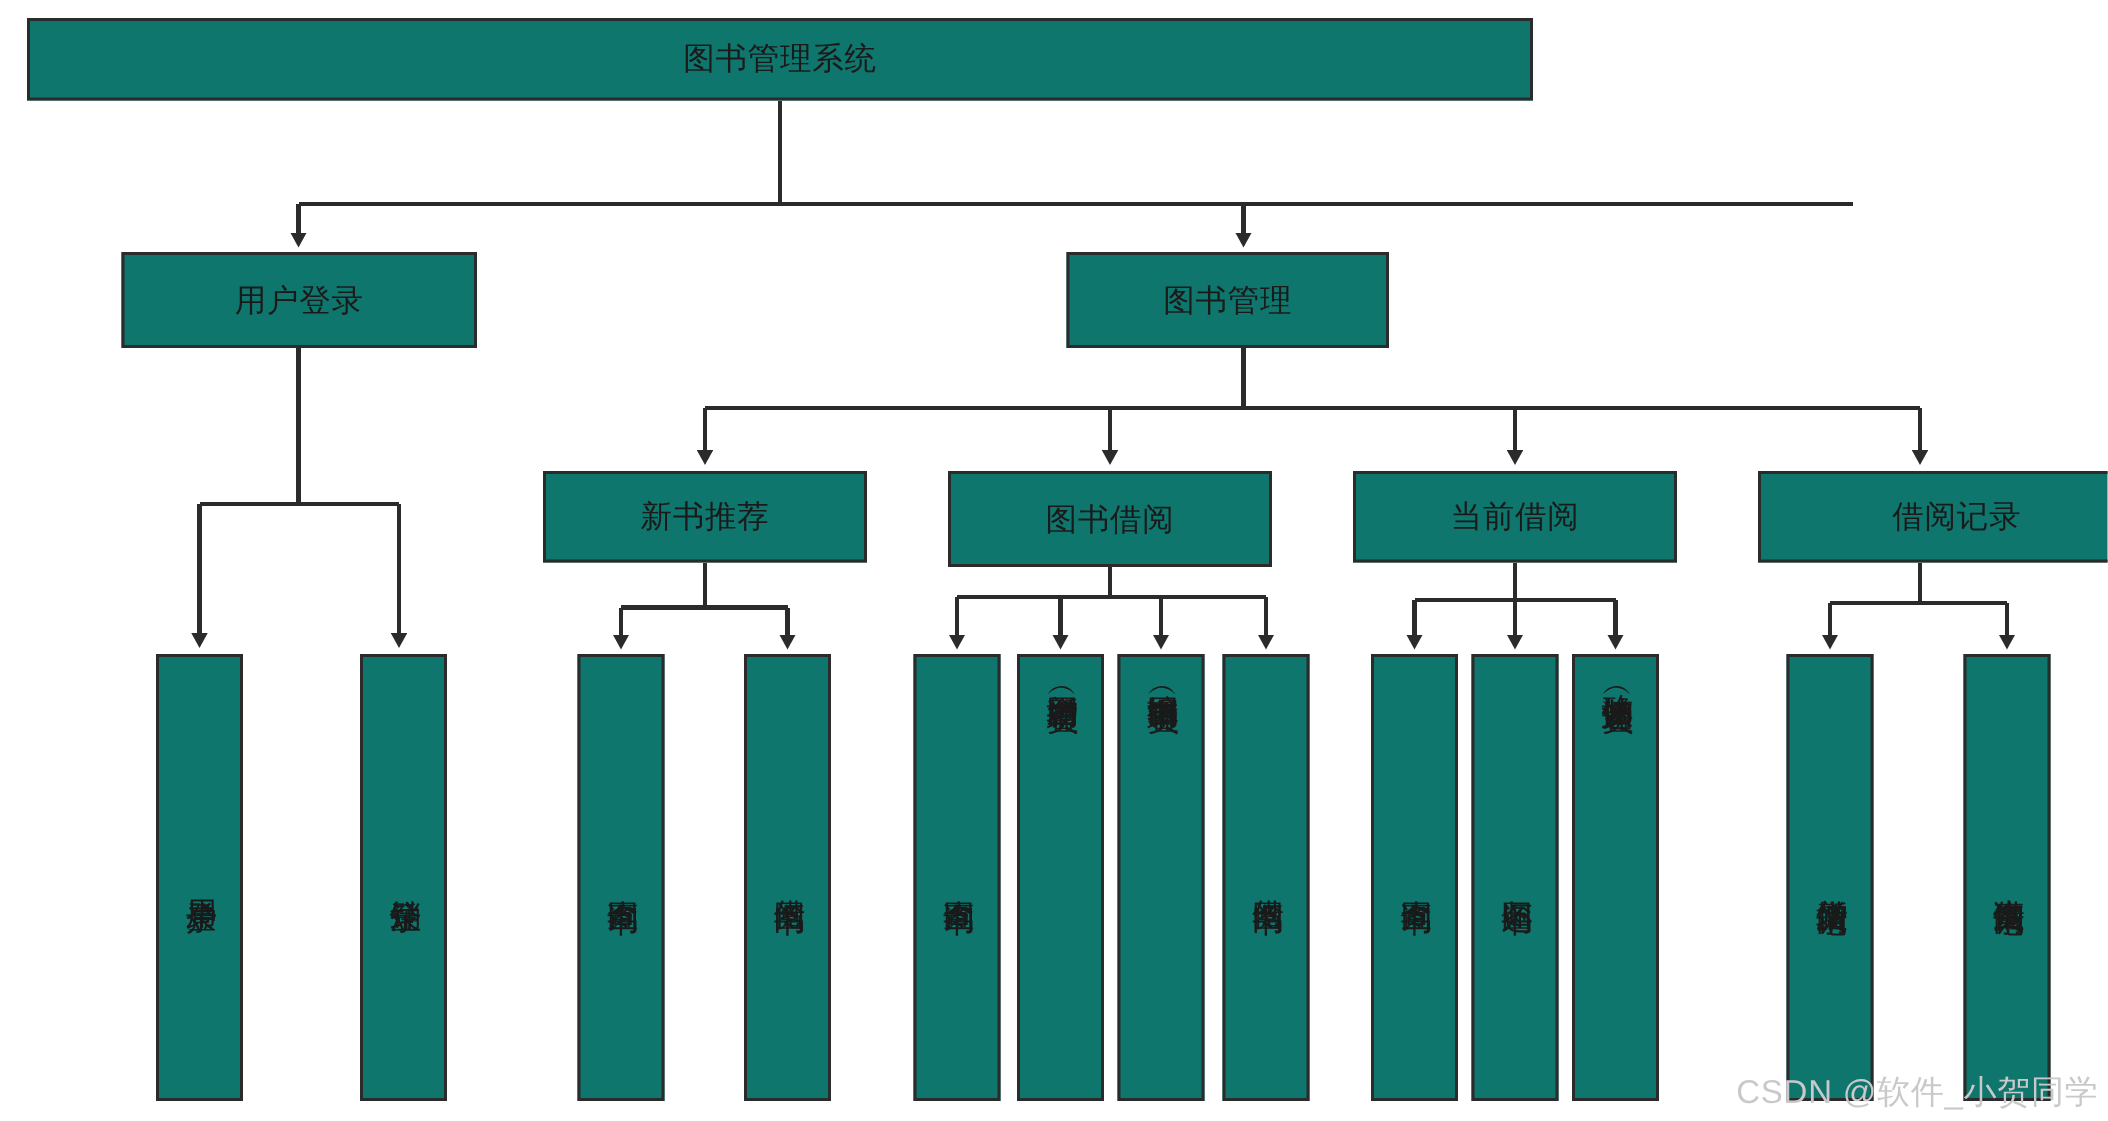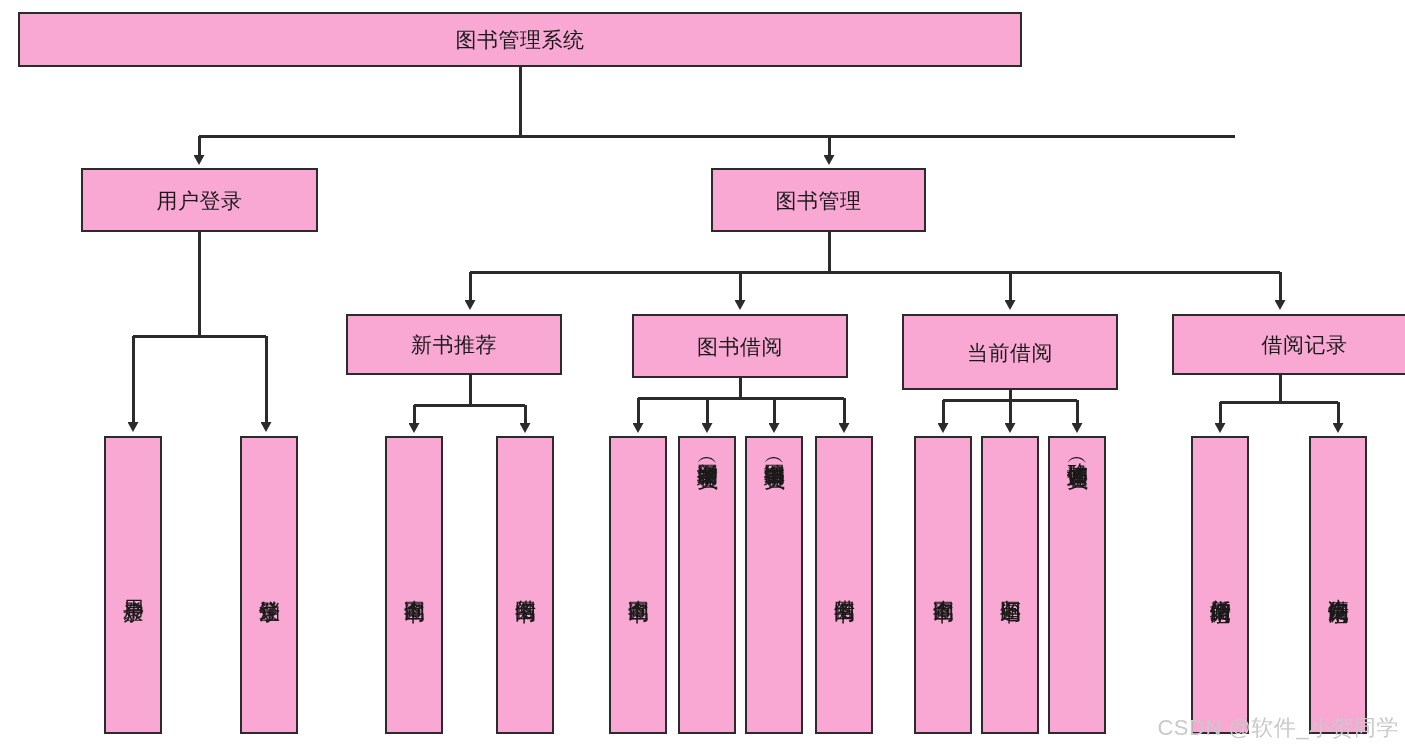--- a/index.html
+++ b/index.html
@@ -23,21 +23,21 @@
     position: absolute;
     left: 0;
     top: 0;
     width: 1405px;
     height: 747px;
     pointer-events: none;
   }
   .node {
     position: absolute;
     box-sizing: border-box;
-    background: #f9a8d4;
+    background: #0f766e;
     border: 2.5px solid #2b2b2b;
     display: flex;
     align-items: center;
     justify-content: center;
     color: #1a1a1a;
   }
   .node.h {
     
   }
   .node.h .label {
@@ -133,27 +133,27 @@
     <span class="label">图书管理系统</span>
   </div>
 
   <div class="node h" style="left:81px; top:168px; width:237px; height:64px;">
     <span class="label">用户登录</span>
   </div>
   <div class="node h" style="left:711px; top:168px; width:215px; height:64px;">
     <span class="label">图书管理</span>
   </div>
 
-  <div class="node h" style="left:346px; top:314px; width:216px; height:61px;">
+  <div class="node h" style="left:362px; top:314px; width:216px; height:61px;">
     <span class="label">新书推荐</span>
   </div>
   <div class="node h" style="left:632px; top:314px; width:216px; height:64px;">
     <span class="label">图书借阅</span>
   </div>
-  <div class="node h" style="left:902px; top:314px; width:216px; height:76px;">
+  <div class="node h" style="left:902px; top:314px; width:216px; height:61px;">
     <span class="label">当前借阅</span>
   </div>
   <div class="node h" style="left:1172px; top:314px; width:249px; height:61px;padding-left:16px;">
     <span class="label">借阅记录</span>
   </div>
 
   <div class="node v mid" style="left:104px; top:436px; width:58px; height:298px;">
     <span class="label">用户登录</span>
   </div>
   <div class="node v mid" style="left:240px; top:436px; width:58px; height:298px;">

